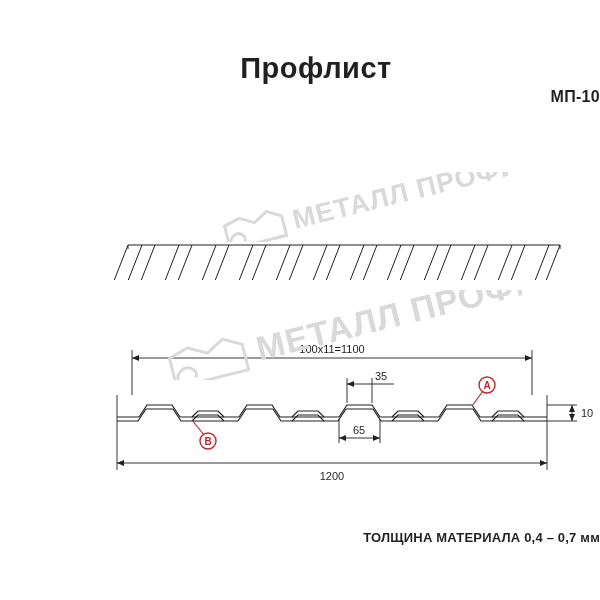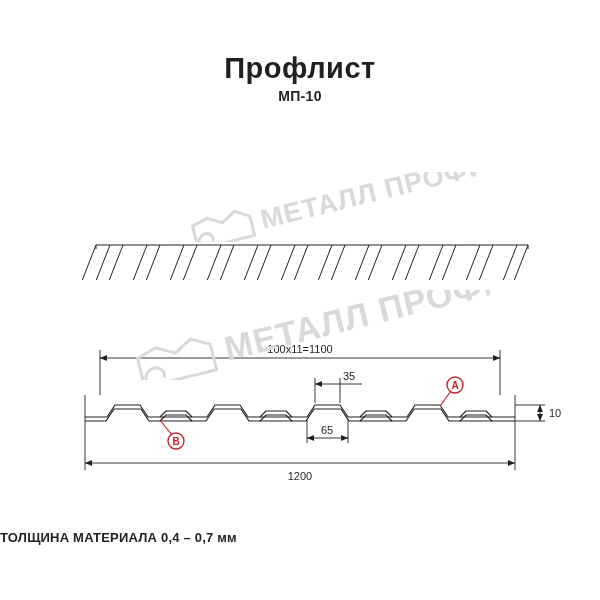--- a/index.html
+++ b/index.html
@@ -4,42 +4,42 @@
 <style>
   html,body{margin:0;padding:0;}
   body{
     width:600px;height:600px;
     background:#ffffff;
     font-family:"Liberation Sans", sans-serif;
     color:#231f20;
     overflow:hidden;
     position:relative;
   }
-  .page{position:absolute;inset:0;}
+  .page{position:absolute;inset:0;margin-left:32px;}
 
   
   .title{
     position:absolute;left:0;right:0;top:52px;
     text-align:center;
     font-size:29px;
     font-weight:bold;
     letter-spacing:0.5px;
   }
   .subtitle{
     position:absolute;left:0;right:0;top:88px;
-    text-align:center;
-    font-size:14px;
+    text-align:right;
+    font-size:16px;
     font-weight:bold;
     letter-spacing:0.3px;
   }
 
   
   .footer{
     position:absolute;left:0;right:0;top:530px;
-    text-align:left;
+    text-align:right;
     font-size:13px;
     font-weight:bold;
     letter-spacing:0.2px;
   }
 
   
   .iso{position:absolute;left:0;top:110px;width:600px;height:170px;}
   .sect{position:absolute;left:0;top:300px;width:496px;height:220px;}
 
   

